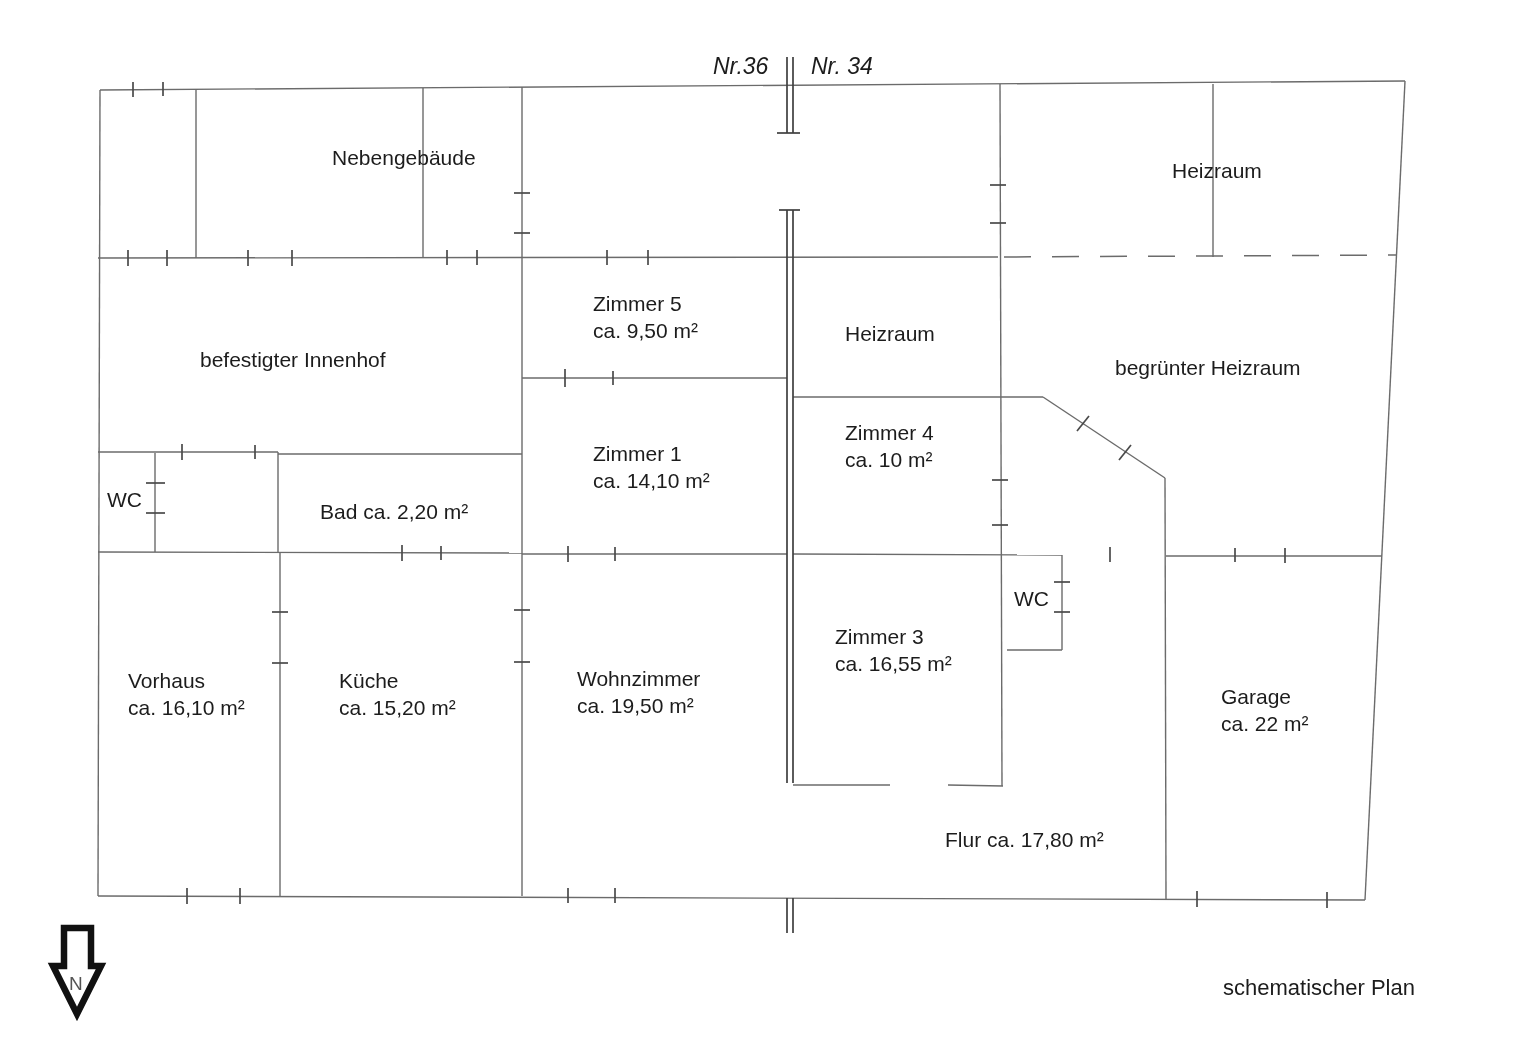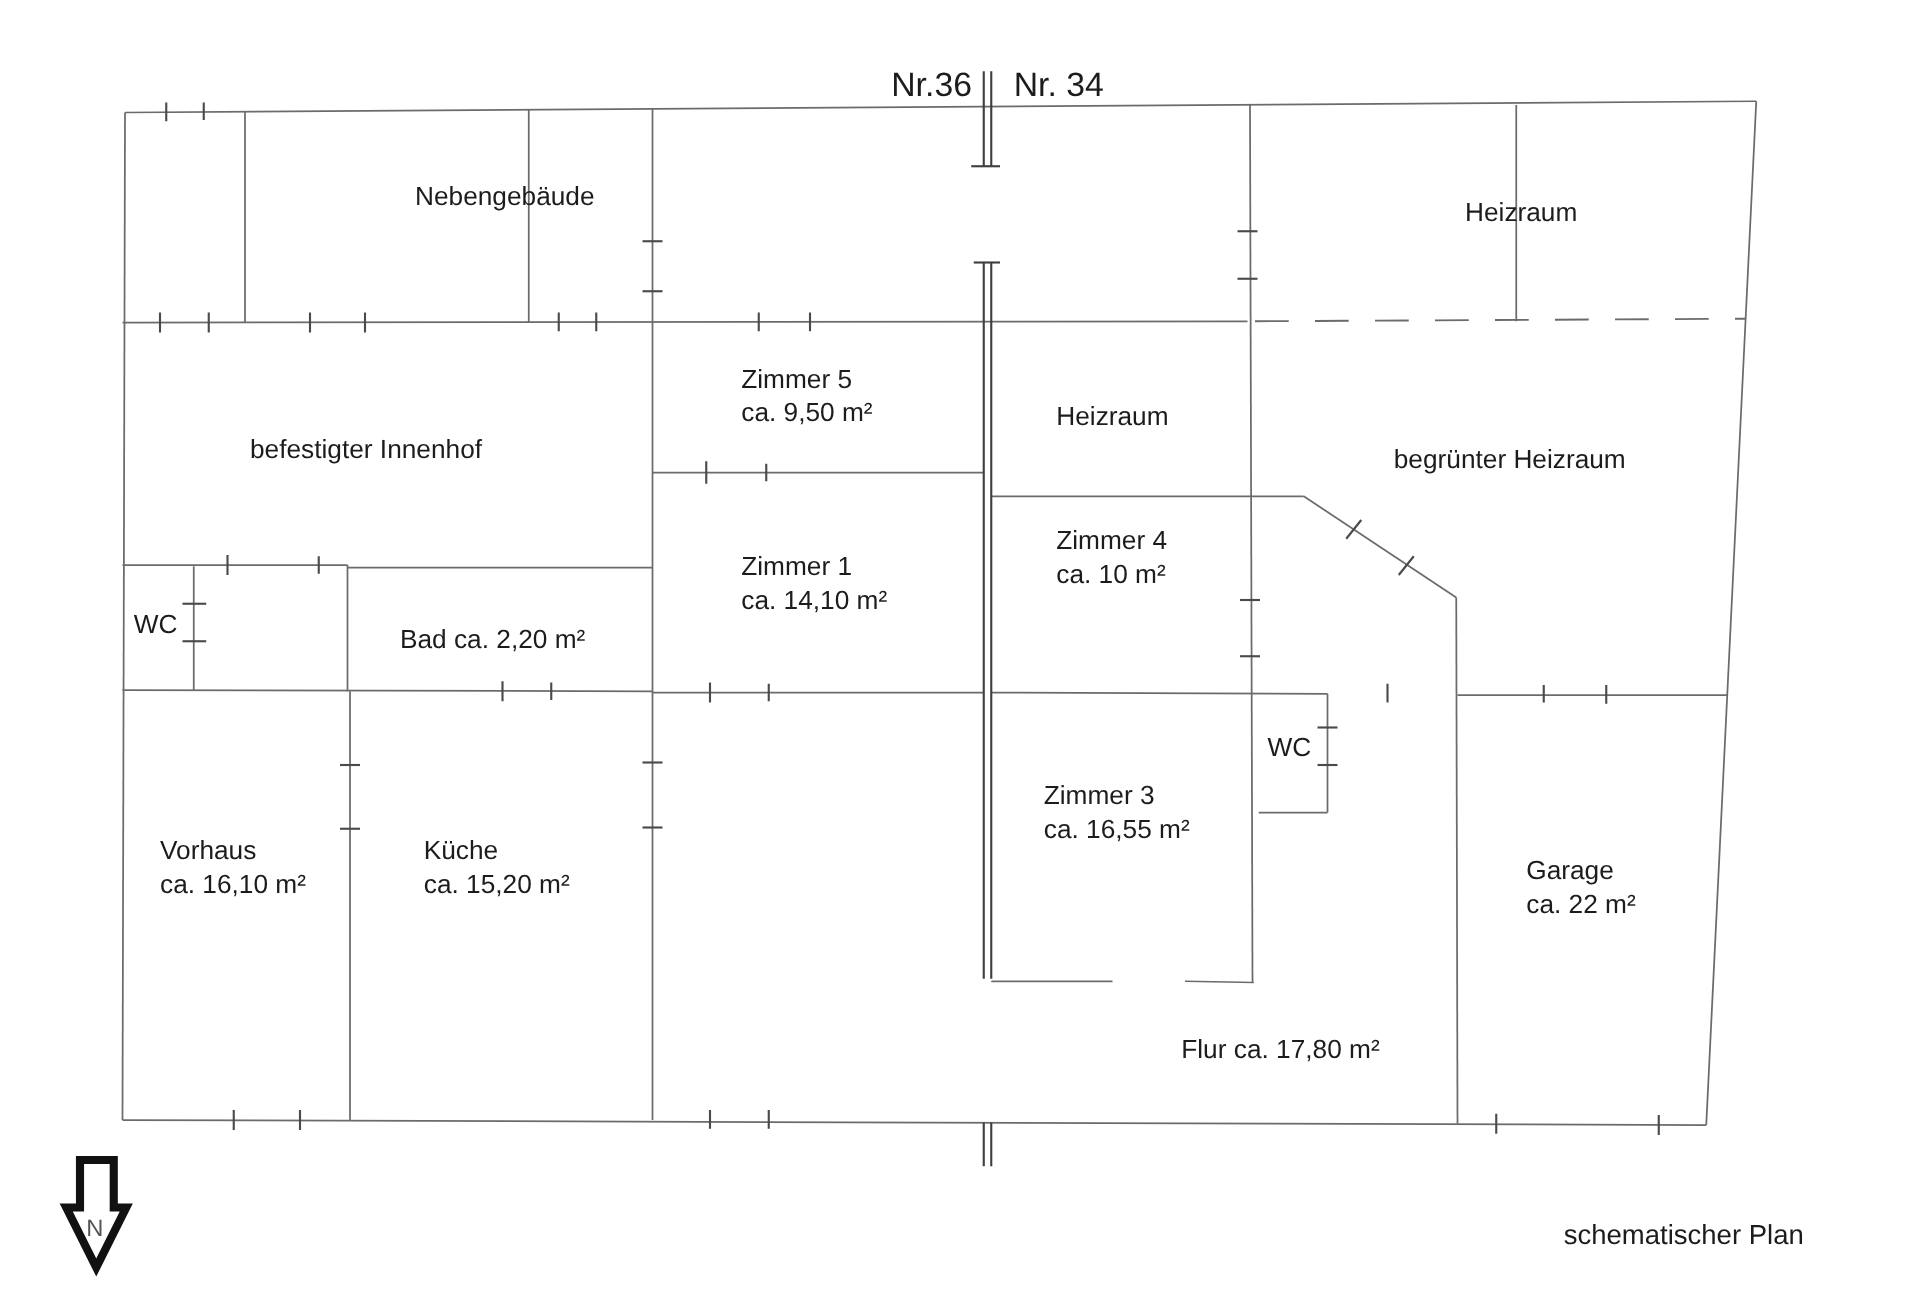--- a/index.html
+++ b/index.html
@@ -18,22 +18,22 @@
     color:var(--text);
     overflow:hidden;
   }
   #plan svg{position:absolute;left:0;top:0;}
   .walls path{stroke:var(--line);stroke-width:1.4;fill:none;}
   .party path{stroke:var(--wall-dark);stroke-width:1.7;fill:none;}
   .dashed{stroke:var(--line);stroke-width:1.5;fill:none;stroke-dasharray:27 21;}
   .ticks path{stroke:var(--tick);stroke-width:1.7;fill:none;}
   .north{stroke:#111;stroke-width:6.5;fill:#fff;stroke-linejoin:miter;}
   .lbl{position:absolute;font-size:21px;line-height:27px;white-space:nowrap;}
-  .nr{position:absolute;font-size:27px;white-space:nowrap;}
-  .caption{position:absolute;font-size:22px;white-space:nowrap;margin-left:28px;}
+  .nr{position:absolute;font-size:23px;white-space:nowrap;font-style:italic;}
+  .caption{position:absolute;font-size:22px;white-space:nowrap;}
   .nlabel{position:absolute;font-size:19px;color:#555;}
 </style>
 </head>
 <body>
 
 <div id="plan">
 
   <svg width="1536" height="1053" viewBox="0 0 1536 1053">
 
     <g class="walls">
@@ -162,20 +162,24 @@
   </div>
 
   <div class="lbl" style="left:128px;top:667px">
     <div>Vorhaus</div>
     <div>ca. 16,10 m²</div>
   </div>
   <div class="lbl" style="left:339px;top:667px">
     <div>Küche</div>
     <div>ca. 15,20 m²</div>
   </div>
+  <div class="lbl" style="left:577px;top:665px">
+    <div>Wohnzimmer</div>
+    <div>ca. 19,50 m²</div>
+  </div>
   <div class="lbl" style="left:1221px;top:683px">
     <div>Garage</div>
     <div>ca. 22 m²</div>
   </div>
 
   <div class="lbl" style="left:945px;top:826px">Flur ca. 17,80 m²</div>
 
   <div class="nlabel" style="left:69px;top:973px">N</div>
 
   <div class="caption" style="left:1223px;top:975px">schematischer Plan</div>

